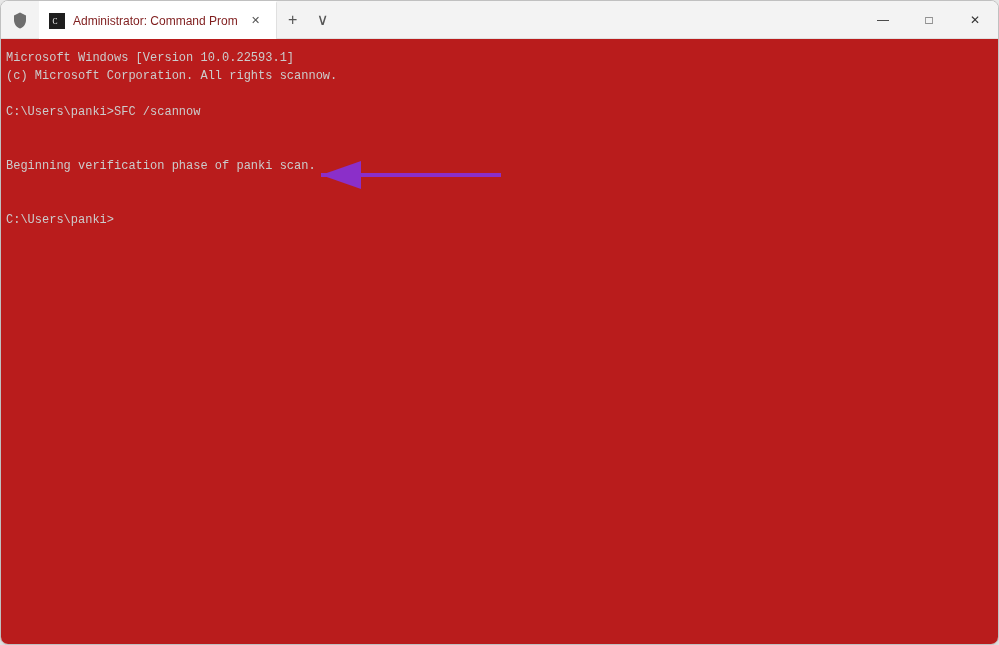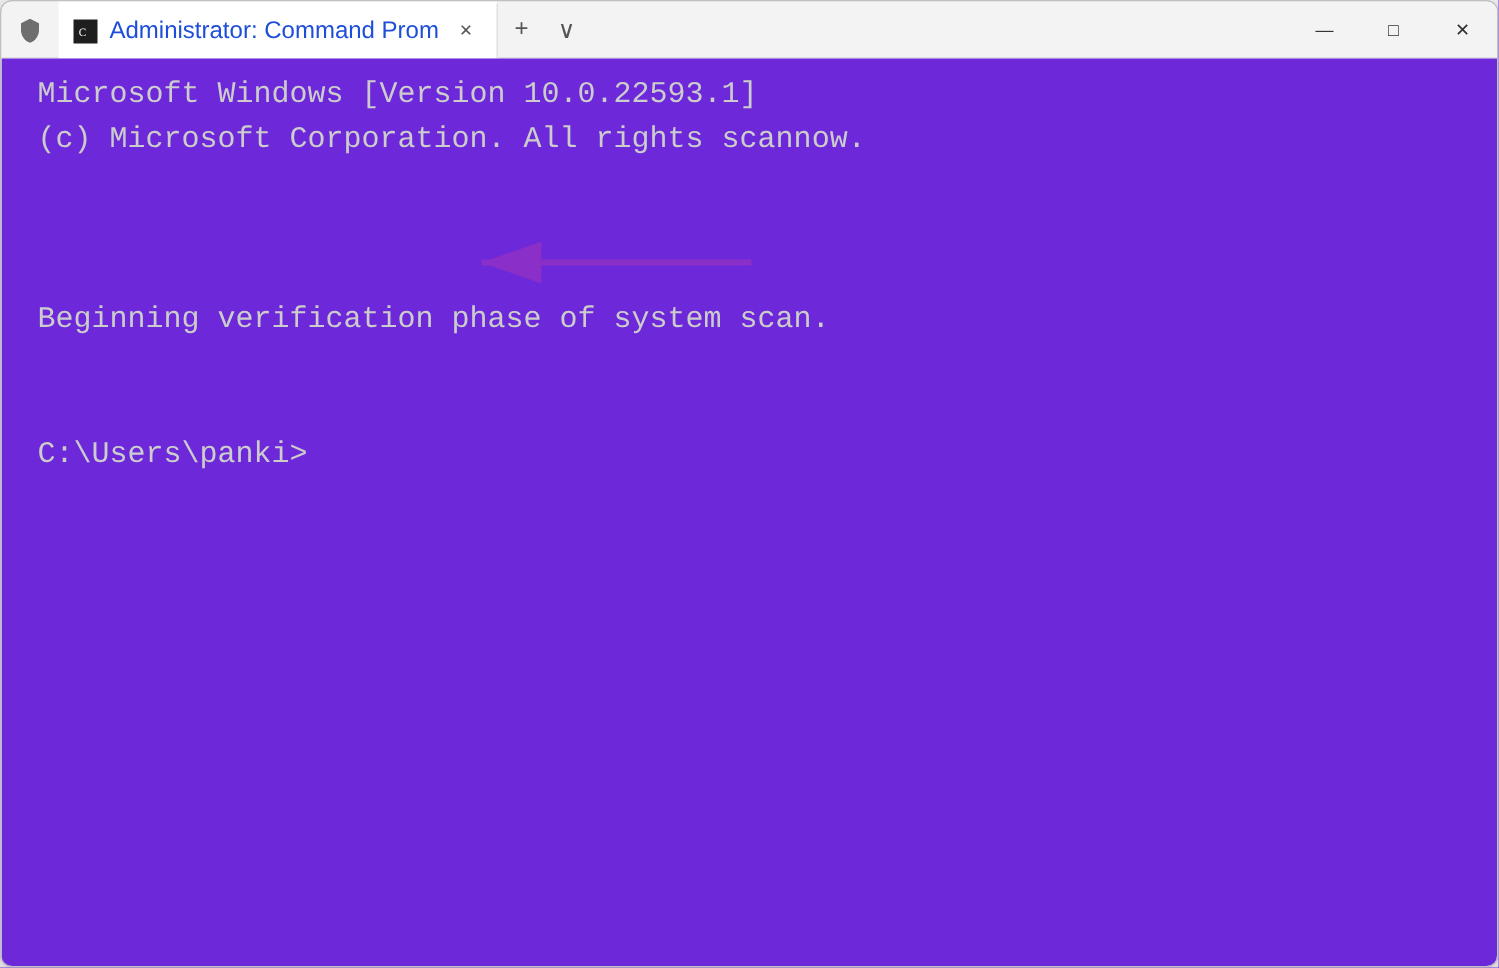--- a/index.html
+++ b/index.html
@@ -79,22 +79,22 @@
       align-items: center;
       justify-content: center;
     }
 
     .tab-icon svg {
       width: 12px;
       height: 12px;
     }
 
     .tab-label {
-      font-size: 16px;
-      color: #1d4ed8;
+      font-size: 12px;
+      color: #7f1d1d;
       white-space: nowrap;
     }
 
     .tab-close {
       margin-left: auto;
       width: 20px;
       height: 20px;
       border-radius: 50%;
       display: flex;
       align-items: center;
@@ -140,24 +140,24 @@
       align-items: center;
       justify-content: center;
       cursor: pointer;
       font-size: 12px;
       color: #333;
     }
 
     
     .terminal {
       flex: 1;
-      background: #6d28d9;
-      padding: 10px 24px;
+      background: #b91c1c;
+      padding: 10px 5px;
       font-family: 'Consolas', 'Courier New', monospace;
-      font-size: 20px;
+      font-size: 12px;
       color: #cccccc;
       line-height: 1.5;
       position: relative;
       overflow: hidden;
     }
 
     .terminal-line {
       display: block;
       white-space: pre;
     }
@@ -216,23 +216,24 @@
       <div class="win-btn minimize">—</div>
       <div class="win-btn maximize">□</div>
       <div class="win-btn close">✕</div>
     </div>
   </div>
 
   <div class="terminal">
     <span class="terminal-line">Microsoft Windows [Version 10.0.22593.1]</span>
     <span class="terminal-line">(c) Microsoft Corporation. All rights scannow.</span>
     <span class="terminal-blank"></span>
-    <span class="terminal-blank"></span>
-    <span class="terminal-blank"></span>
-    <span class="terminal-line">Beginning verification phase of system scan.</span>
+    <span class="terminal-line">C:\Users\panki&gt;SFC /scannow</span>
+    <span class="terminal-blank"></span>
+    <span class="terminal-blank"></span>
+    <span class="terminal-line">Beginning verification phase of panki scan.</span>
     <span class="terminal-blank"></span>
     <span class="terminal-blank"></span>
     <span class="terminal-line">C:\Users\panki&gt;</span>
 
     <div class="arrow-annotation">
       <svg class="arrow-svg" viewBox="0 0 220 36" xmlns="http://www.w3.org/2000/svg">
 
         <defs>
           <marker id="arrowhead" markerWidth="10" markerHeight="7" refX="10" refY="3.5" orient="auto">
             <polygon points="0 0, 10 3.5, 0 7" fill="#8B2FC9"></polygon>

